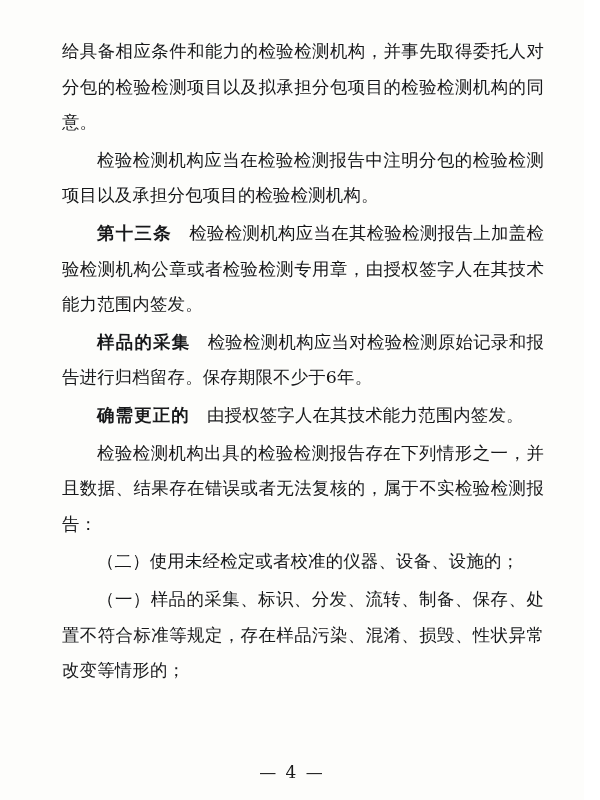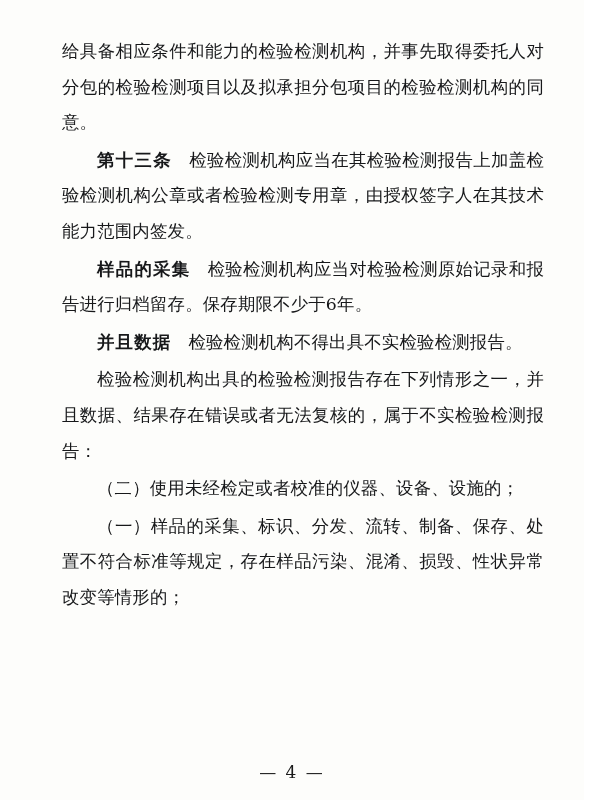--- a/index.html
+++ b/index.html
@@ -62,32 +62,35 @@
 </head>
 <body>
 
 <div class="page">
   <div class="content">
 
     <p class="para">
       <span>给具备相应条件和能力的检验检测机构，并事先取得委托人对分包的检验检测项目以及拟承担分包项目的检验检测机构的同意。</span>
     </p>
 
+    <p class="para indent">
+      <span>检验检测机构应当在检验检测报告中注明分包的检验检测项目以及承担分包项目的检验检测机构。</span>
+    </p>
 
     <p class="para indent">
       <span class="art">第十三条</span><span class="gap"></span><span>检验检测机构应当在其检验检测报告上加盖检验检测机构公章或者检验检测专用章，由授权签字人在其技术能力范围内签发。</span>
     </p>
 
 
     <p class="para indent">
       <span class="art">样品的采集</span><span class="gap"></span><span>检验检测机构应当对检验检测原始记录和报告进行归档留存。保存期限不少于6年。</span>
     </p>
 
     <p class="para indent">
-      <span class="art">并且数据</span><span class="gap"></span><span>检验检测机构不得出具不实检验检测报告。</span>
+      <span class="art">确需更正的</span><span class="gap"></span><span>由授权签字人在其技术能力范围内签发。</span>
     </p>
 
     <p class="para indent">
       <span>检验检测机构出具的检验检测报告存在下列情形之一，并且数据、结果存在错误或者无法复核的，属于不实检验检测报告：</span>
     </p>
 
     <p class="para indent">
       <span>（二）使用未经检定或者校准的仪器、设备、设施的；</span>
     </p>
 

